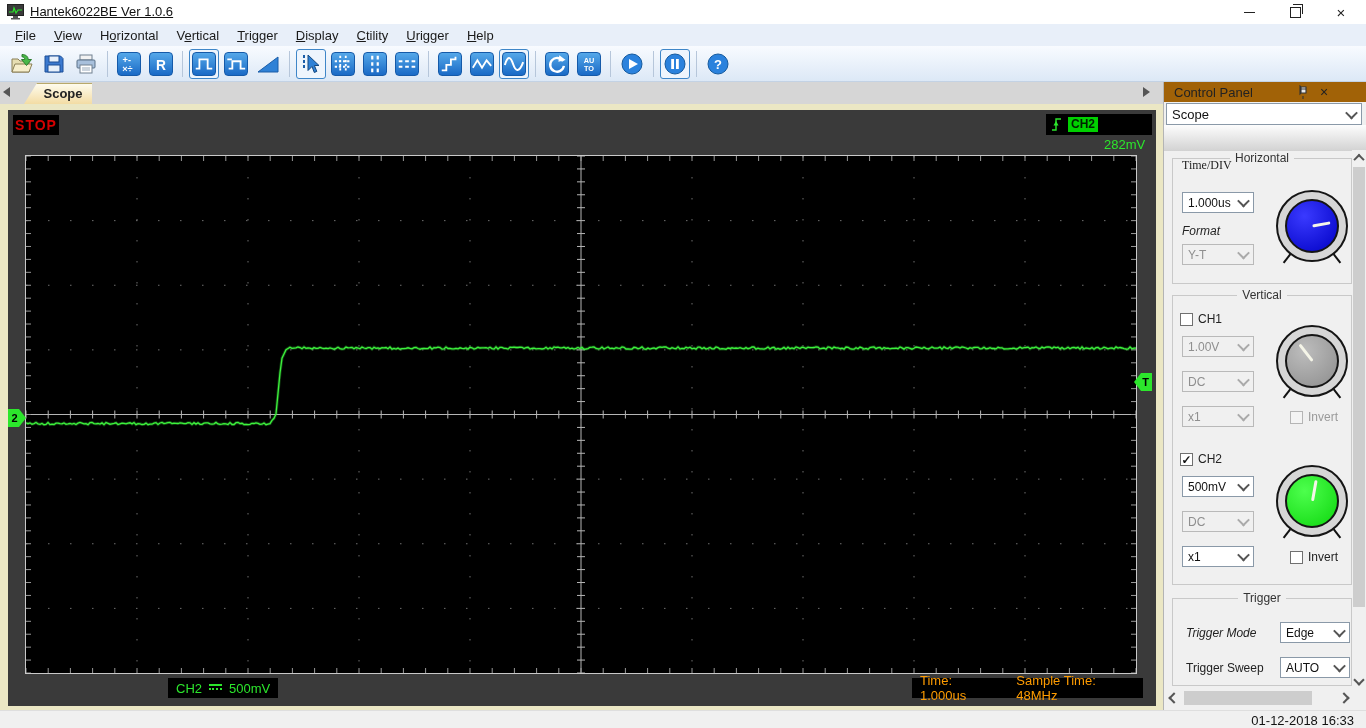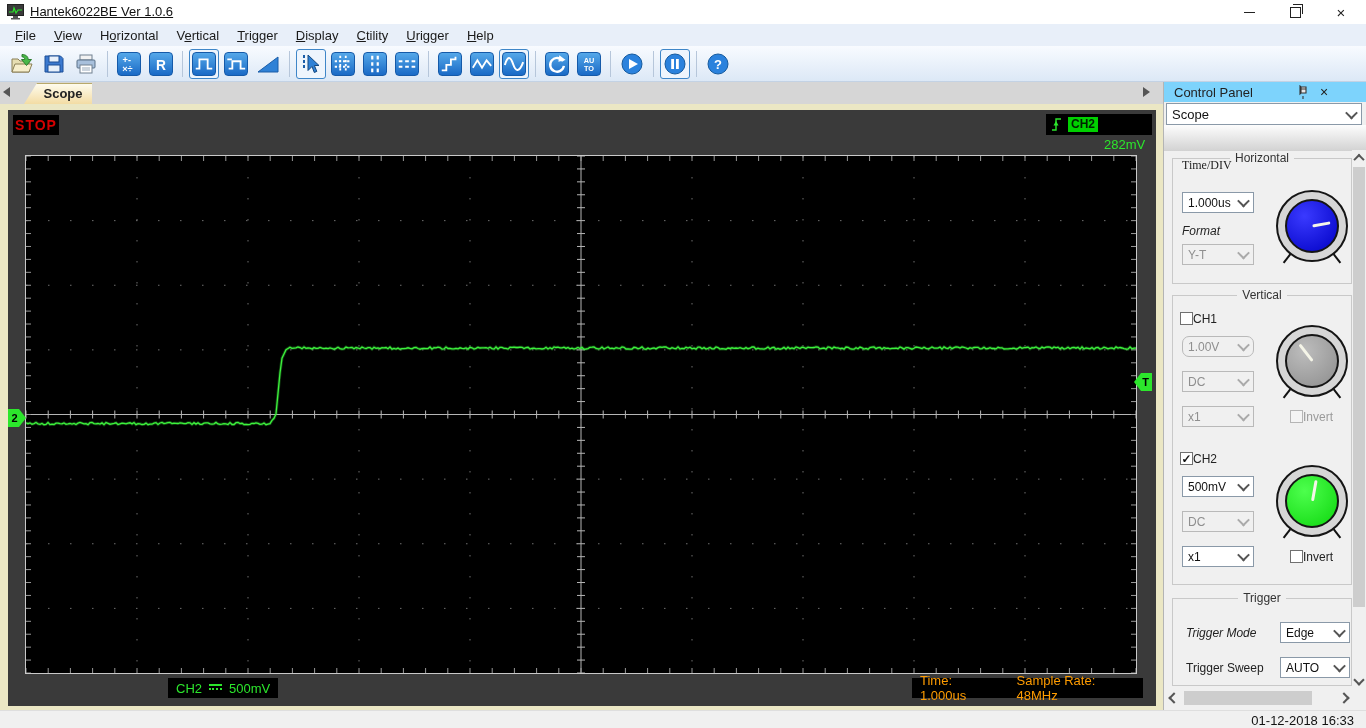--- a/index.html
+++ b/index.html
@@ -62,21 +62,21 @@
   
   #ch2-info{left:168px;top:678px;height:20px;background:#000;color:#2ce62c;font-size:13px;
             display:flex;align-items:center;gap:7px;padding:0 8px;}
   .dc-glyph{display:inline-block;width:13px;height:7px;border-top:2px solid #2ce62c;position:relative;}
   .dc-glyph::after{content:"";position:absolute;top:2px;left:0;width:13px;border-top:2px dotted #2ce62c;}
   #time-info-box{left:912px;top:678px;width:231px;height:20px;background:#000;color:#ff9c00;font-size:13px;
                  display:flex;align-items:center;gap:18px;padding:0 8px;box-sizing:border-box;justify-content:flex-end;}
 
   
   #control-panel{left:1163px;top:82px;width:203px;height:628px;background:#f0f0f0;border-left:1px solid #b4b4b4;box-sizing:border-box;}
-  #cp-header{left:1164px;top:82px;width:202px;height:20px;background:#7dd3fc;display:flex;align-items:center;}
+  #cp-header{left:1164px;top:82px;width:202px;height:20px;background:#a16207;display:flex;align-items:center;}
   #cp-title{margin-left:10px;color:#222;font-size:13px;}
   #cp-pin{left:1294px;top:85px;width:16px;height:14px;}
   #cp-close{left:1316px;top:84px;width:16px;height:16px;font-size:14px;color:#222;display:flex;align-items:center;justify-content:center;}
   #panel-select{left:1166px;top:103px;width:196px;}
   #cp-gradient{left:1164px;top:125px;width:202px;height:26px;background:linear-gradient(#fdfdfd,#d2d2d2);}
 
   .groupbox{border:1px solid #c9c9c9;background:#f0f0f0;}
   .group-title{position:absolute;top:-8px;left:0;width:100%;text-align:center;font-size:12px;color:#333;}
   .group-title span{background:#f0f0f0;padding:0 5px;}
   #group-horizontal{left:1172px;top:158px;width:178px;height:124px;}
@@ -88,21 +88,21 @@
          padding:0 5px;box-sizing:border-box;font-size:12px;color:#111;width:72px;}
   .combo.wide{width:196px;height:22px;font-size:13px;}
   .combo.disabled{background:#f0f0f0;border-color:#b9b9b9;color:#8f8f8f;}
   .chev{width:7px;height:7px;border-right:2px solid #555;border-bottom:2px solid #555;transform:rotate(45deg) translate(-1px,-1px);}
   .combo.disabled .chev{border-color:#aaa;}
 
   .cb{width:13px;height:13px;background:#fff;border:1px solid #707070;display:inline-flex;align-items:center;justify-content:center;
       font-size:12px;color:#111;box-sizing:border-box;}
   .cb.on::after{content:"✓";font-weight:bold;line-height:10px;}
   .cb.disabled{border-color:#b5b5b5;background:#f4f4f4;}
-  .cbrow{display:flex;align-items:flex-start;}
+  .cbrow{display:flex;align-items:flex-end;gap:5px;}
   .cblabel{font-size:12px;color:#222;}
   .cblabel.disabled{color:#9a9a9a;}
 
   .knob{width:72px;height:72px;border-radius:50%;background:#d6d6d6;border:2px solid #151515;box-sizing:border-box;position:absolute;}
   .knob .face{position:absolute;left:50%;top:50%;width:54px;height:54px;border-radius:50%;transform:translate(-50%,-50%);border:2px solid #151515;box-sizing:border-box;}
   .knob .face.blue{background:radial-gradient(circle at 35% 30%,#3a3aff,#0000c4);}
   .knob .face.gray{background:radial-gradient(circle at 35% 30%,#bdbdbd,#8d8d8d);}
   .knob .face.green{background:radial-gradient(circle at 35% 30%,#4dff4d,#0ed60e);}
   .knob .ptr{position:absolute;left:calc(50% - 1.5px);bottom:50%;width:3px;height:21px;background:#f5f5e8;border-radius:2px;transform-origin:bottom center;}
   .knob .leg{position:absolute;width:2px;height:11px;background:#111;}
@@ -622,21 +622,21 @@
 <div class="abs marker" id="ch2-marker" style="top: 409px;">2</div>
 <div class="abs marker" id="trig-marker" style="top: 373px;">T</div>
 
 <div class="abs" id="ch2-info">
   <span>CH2</span>
   <span class="dc-glyph"></span>
   <span>500mV</span>
 </div>
 <div class="abs" id="time-info-box">
   <span>Time: 1.000us</span>
-  <span>Sample Rate: 48MHz</span>
+  <span>Sample Time: 48MHz</span>
 </div>
 
 <div class="abs" id="control-panel"></div>
 <div class="abs" id="cp-header">
   <span id="cp-title">Control Panel</span>
 </div>
 <svg class="abs" id="cp-pin" viewBox="0 0 16 14">
   <path d="M3 3 h6 v5 h-6 z M3 8 l-1 1 h8 l-1-1 M12 6 h3 M5 3 v5" fill="#e8e8e8" stroke="#333" stroke-width="1.1" transform="rotate(90 8 7)"></path>
 </svg>
 <div class="abs" id="cp-close">×</div>
@@ -666,21 +666,21 @@
     <div class="leg r"></div>
 </div>
 
 <div class="abs groupbox" id="group-vertical">
   <div class="group-title"><span>Vertical</span></div>
 </div>
 <div class="abs cbrow" style="left:1180px;top:312px;">
   <span class="cb"></span>
   <span class="cblabel">CH1</span>
 </div>
-<div class="abs combo disabled" style="left:1182px;top:336px;border-radius:7px;">
+<div class="abs combo disabled" style="left:1182px;top:336px;">
   <span>1.00V</span>
   <span class="chev"></span>
 </div>
 <div class="abs combo disabled" style="left:1182px;top:371px;">
   <span>DC</span>
   <span class="chev"></span>
 </div>
 <div class="abs combo disabled" style="left:1182px;top:406px;">
   <span>x1</span>
   <span class="chev"></span>

